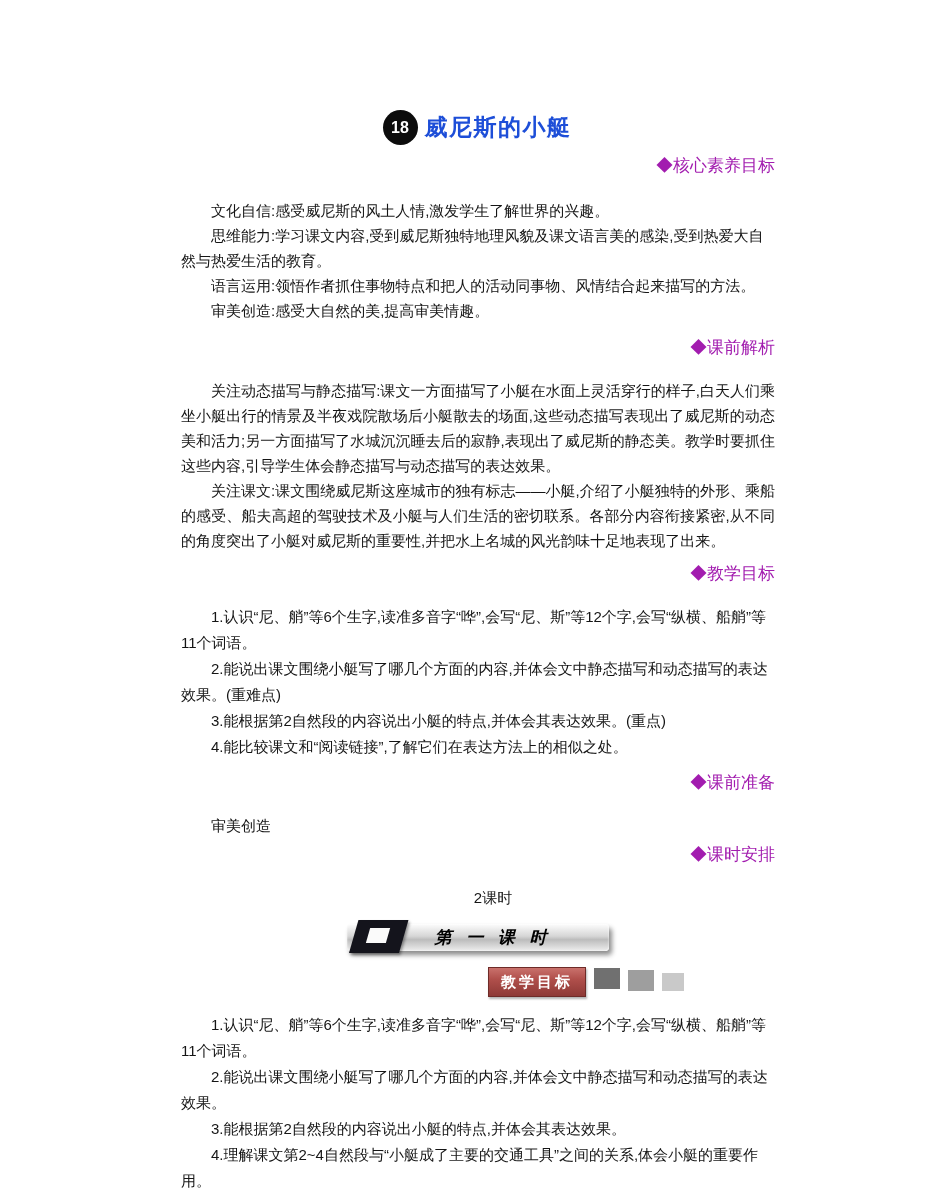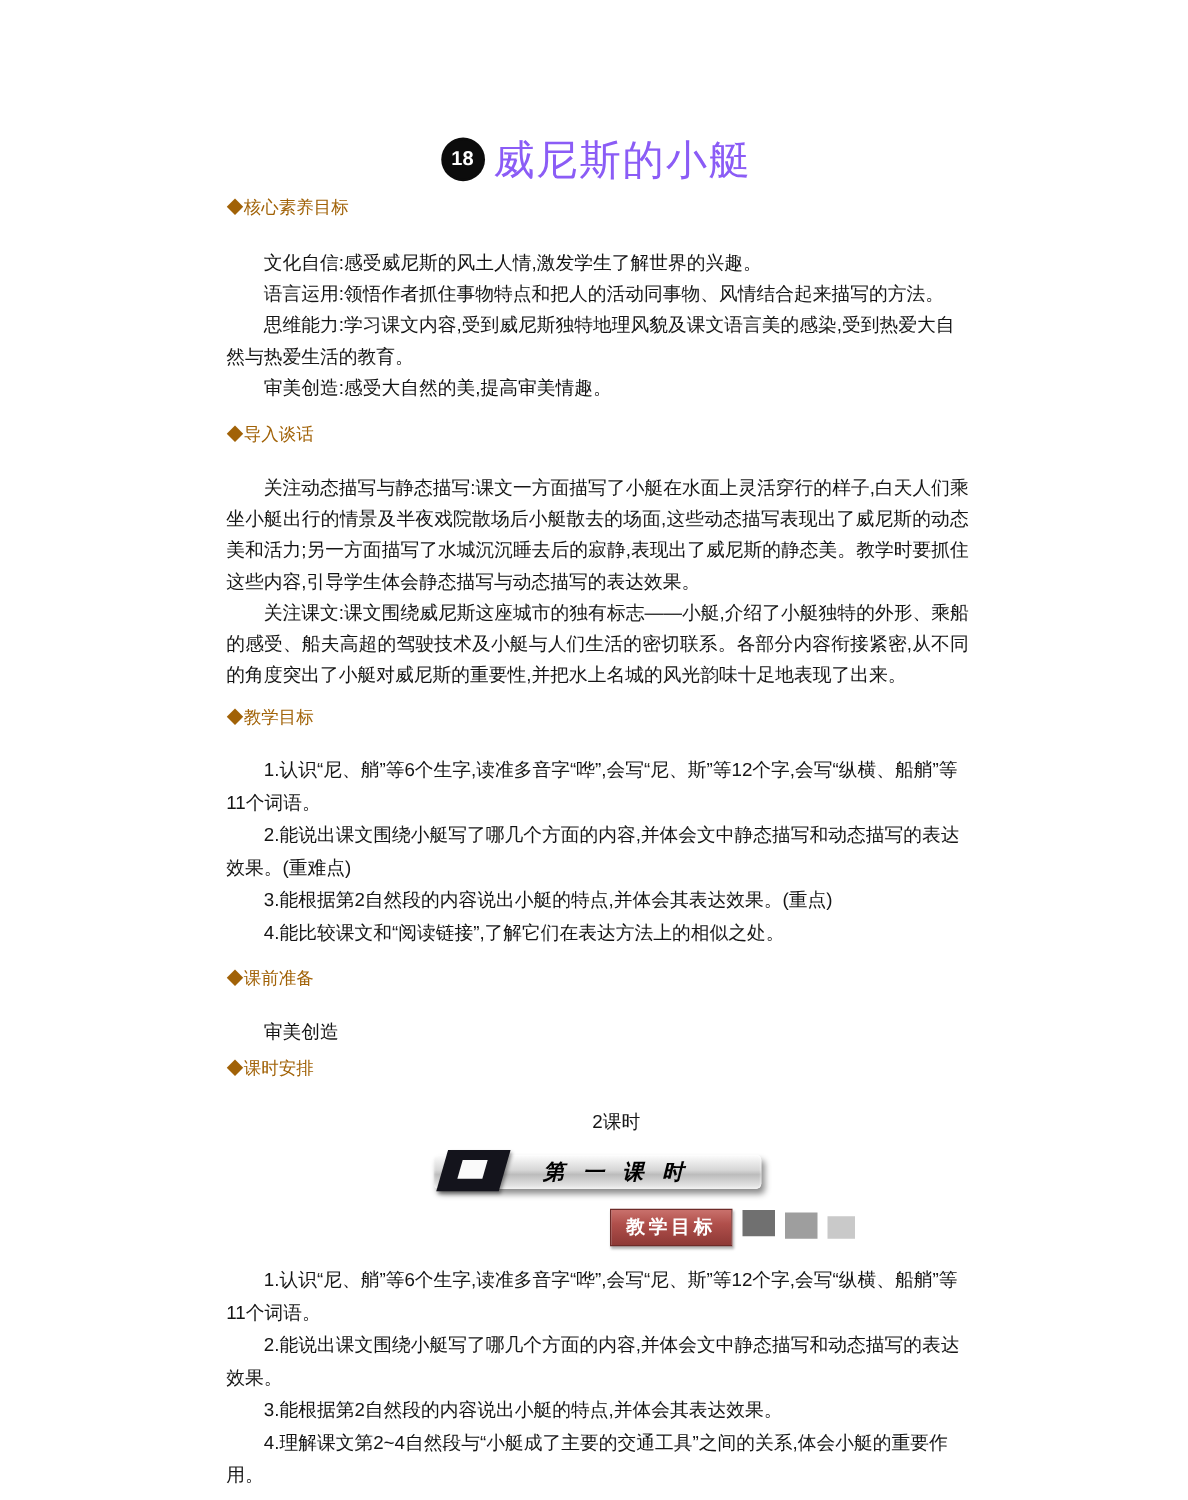--- a/index.html
+++ b/index.html
@@ -19,24 +19,24 @@
   }
   
   .title-row { display: flex; align-items: center; justify-content: center; gap: 9px; margin-bottom: 10px; }
   .lesson-badge {
     display: inline-flex; align-items: center; justify-content: center;
     width: 31px; height: 31px; border-radius: 50%;
     background: #0c0c0c; color: #fff;
     font-size: 16px; font-weight: bold;
     box-shadow: 0 0 0 2px #0c0c0c, 0 0 0 3px #ffffff;
   }
-  .lesson-title { font-size: 33px; font-weight: normal; letter-spacing: 1.5px; color: #8b5cf6; }
+  .lesson-title { font-size: 23px; font-weight: bold; letter-spacing: 1.5px; color: #1d4ed8; }
 
   
-  .section-heading { text-align: left; font-size: 14px; color: #a16207; }
+  .section-heading { text-align: right; font-size: 17px; color: #a21caf; }
   .h-core { margin-top: 0; }
   .h-analysis { margin-top: 12px; }
   .h-goals { margin-top: 8px; }
   .h-prep { margin-top: 10px; }
   .h-schedule { margin-top: 4px; }
 
   
   .goal-list-1 { margin-top: 20px; }
   .goal-line { margin: 0; text-indent: 2em; }
   .para-block { margin-top: 18px; }
@@ -97,26 +97,26 @@
 
   <div class="title-row">
     <span class="lesson-badge">18</span>
     <span class="lesson-title">威尼斯的小艇</span>
   </div>
 
   <div class="section-heading h-core">◆核心素养目标</div>
 
   <div class="goal-list-1">
     <p class="goal-line">文化自信:感受威尼斯的风土人情,激发学生了解世界的兴趣。</p>
+    <p class="goal-line">思维能力:学习课文内容,受到威尼斯独特地理风貌及课文语言美的感染,受到热爱大自然与热爱生活的教育。</p>
     <p class="goal-line">语言运用:领悟作者抓住事物特点和把人的活动同事物、风情结合起来描写的方法。</p>
-    <p class="goal-line">思维能力:学习课文内容,受到威尼斯独特地理风貌及课文语言美的感染,受到热爱大自然与热爱生活的教育。</p>
     <p class="goal-line">审美创造:感受大自然的美,提高审美情趣。</p>
   </div>
 
-  <div class="section-heading h-analysis">◆导入谈话</div>
+  <div class="section-heading h-analysis">◆课前解析</div>
 
   <div class="para-block">
     <p class="body-para">关注动态描写与静态描写:课文一方面描写了小艇在水面上灵活穿行的样子,白天人们乘坐小艇出行的情景及半夜戏院散场后小艇散去的场面,这些动态描写表现出了威尼斯的动态美和活力;另一方面描写了水城沉沉睡去后的寂静,表现出了威尼斯的静态美。教学时要抓住这些内容,引导学生体会静态描写与动态描写的表达效果。</p>
     <p class="body-para">关注课文:课文围绕威尼斯这座城市的独有标志——小艇,介绍了小艇独特的外形、乘船的感受、船夫高超的驾驶技术及小艇与人们生活的密切联系。各部分内容衔接紧密,从不同的角度突出了小艇对威尼斯的重要性,并把水上名城的风光韵味十足地表现了出来。</p>
   </div>
 
   <div class="section-heading h-goals">◆教学目标</div>
 
   <div class="goal-list-2">
     <p class="goal-line">1.认识“尼、艄”等6个生字,读准多音字“哗”,会写“尼、斯”等12个字,会写“纵横、船艄”等11个词语。</p>

